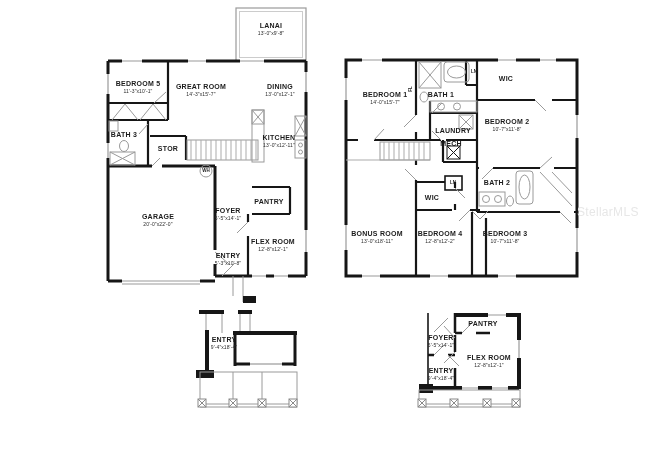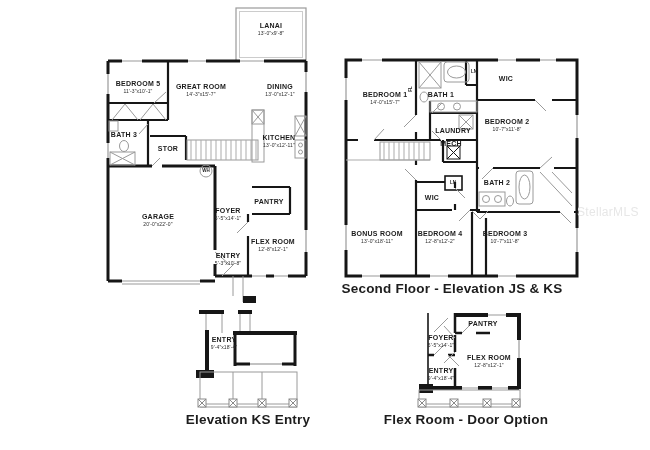--- a/index.html
+++ b/index.html
@@ -235,39 +235,36 @@
     <span class="dm">13'-0"x18'-11"</span>
   </div>
   <div class="lbl" style="left:440px;top:237px">
     <span class="nm">BEDROOM 4</span>
     <span class="dm">12'-8"x12'-2"</span>
   </div>
   <div class="lbl" style="left:505px;top:237px">
     <span class="nm">BEDROOM 3</span>
     <span class="dm">10'-7"x11'-8"</span>
   </div>
-  <div class="caption" style="left:452px;top:281px">Second Floor - Elevation JS &amp; KS</div>
 
   <div class="lbl" style="left:224px;top:343px">
     <span class="nm">ENTRY</span>
     <span class="dm">9'-4"x18'-4"</span>
   </div>
-  <div class="caption" style="left:248px;top:412px">Elevation KS Entry</div>
 
   <div class="lbl" style="left:483px;top:323px">
     <span class="nm">PANTRY</span>
   </div>
   <div class="lbl" style="left:441px;top:341px">
     <span class="nm">FOYER</span>
     <span class="dm">5'-5"x14'-1"</span>
   </div>
   <div class="lbl" style="left:489px;top:361px">
     <span class="nm">FLEX ROOM</span>
     <span class="dm">12'-8"x12'-1"</span>
   </div>
   <div class="lbl" style="left:441px;top:374px">
     <span class="nm">ENTRY</span>
     <span class="dm">9'-4"x18'-4"</span>
   </div>
-  <div class="caption" style="left:466px;top:412px">Flex Room - Door Option</div>
 
   <div class="watermark">StellarMLS</div>
 </div>
 
 </body></html>

